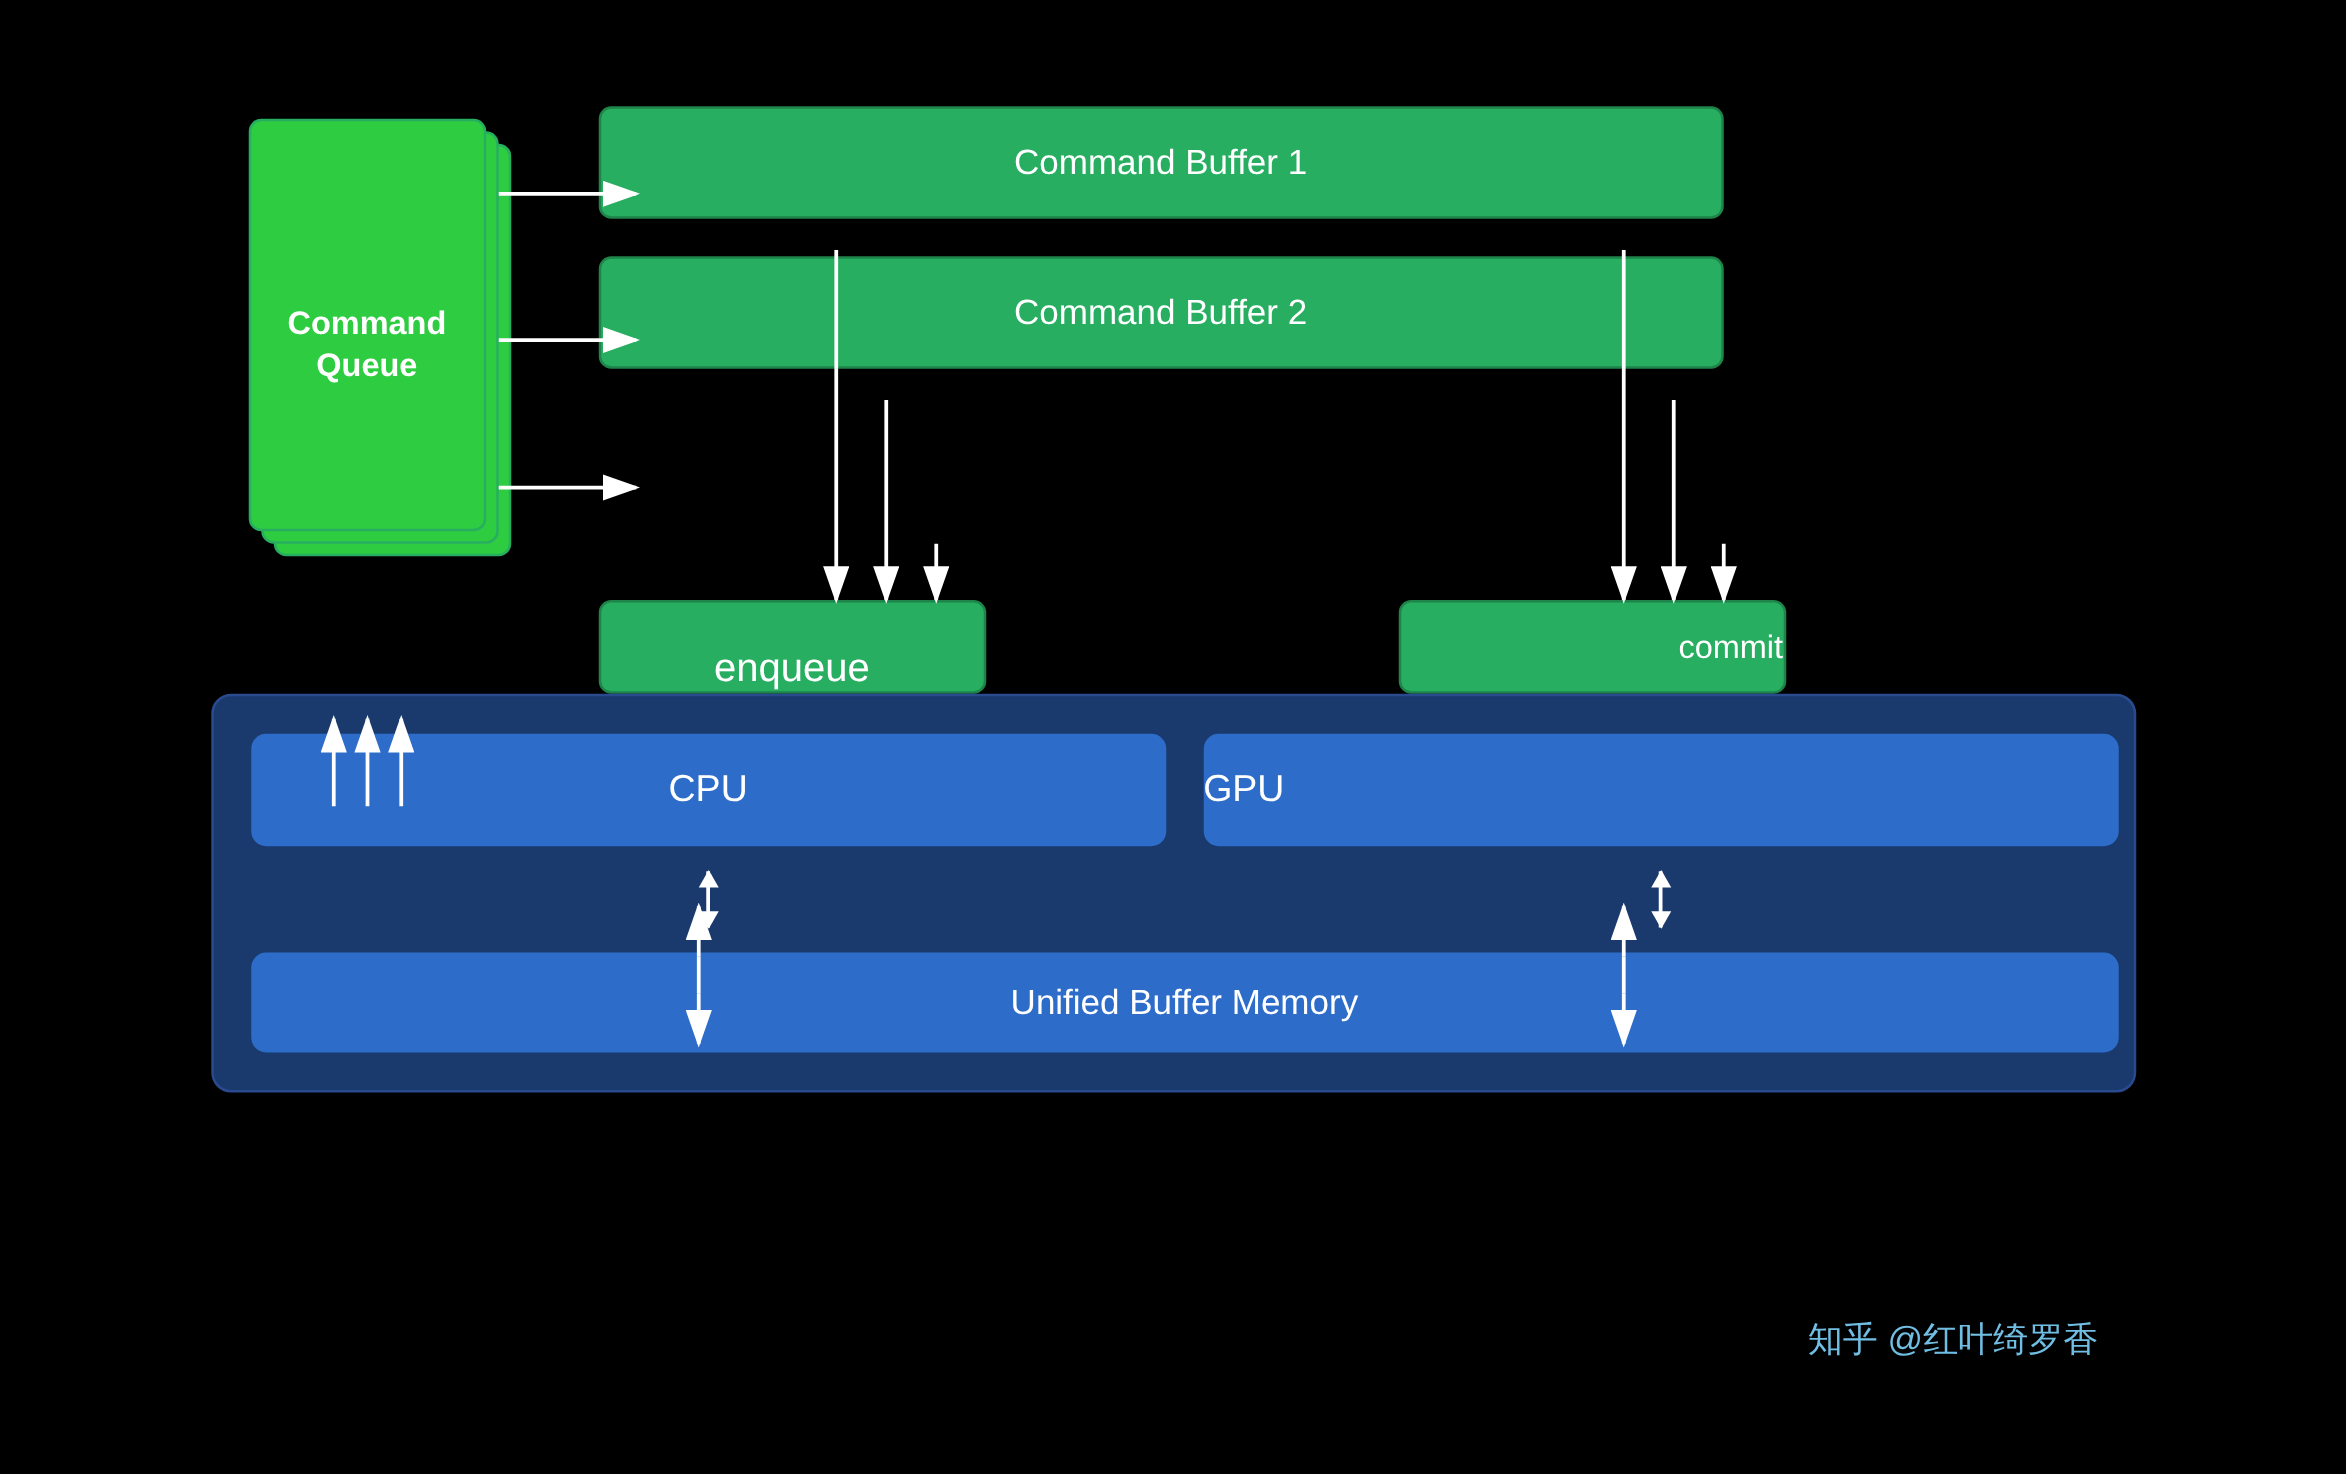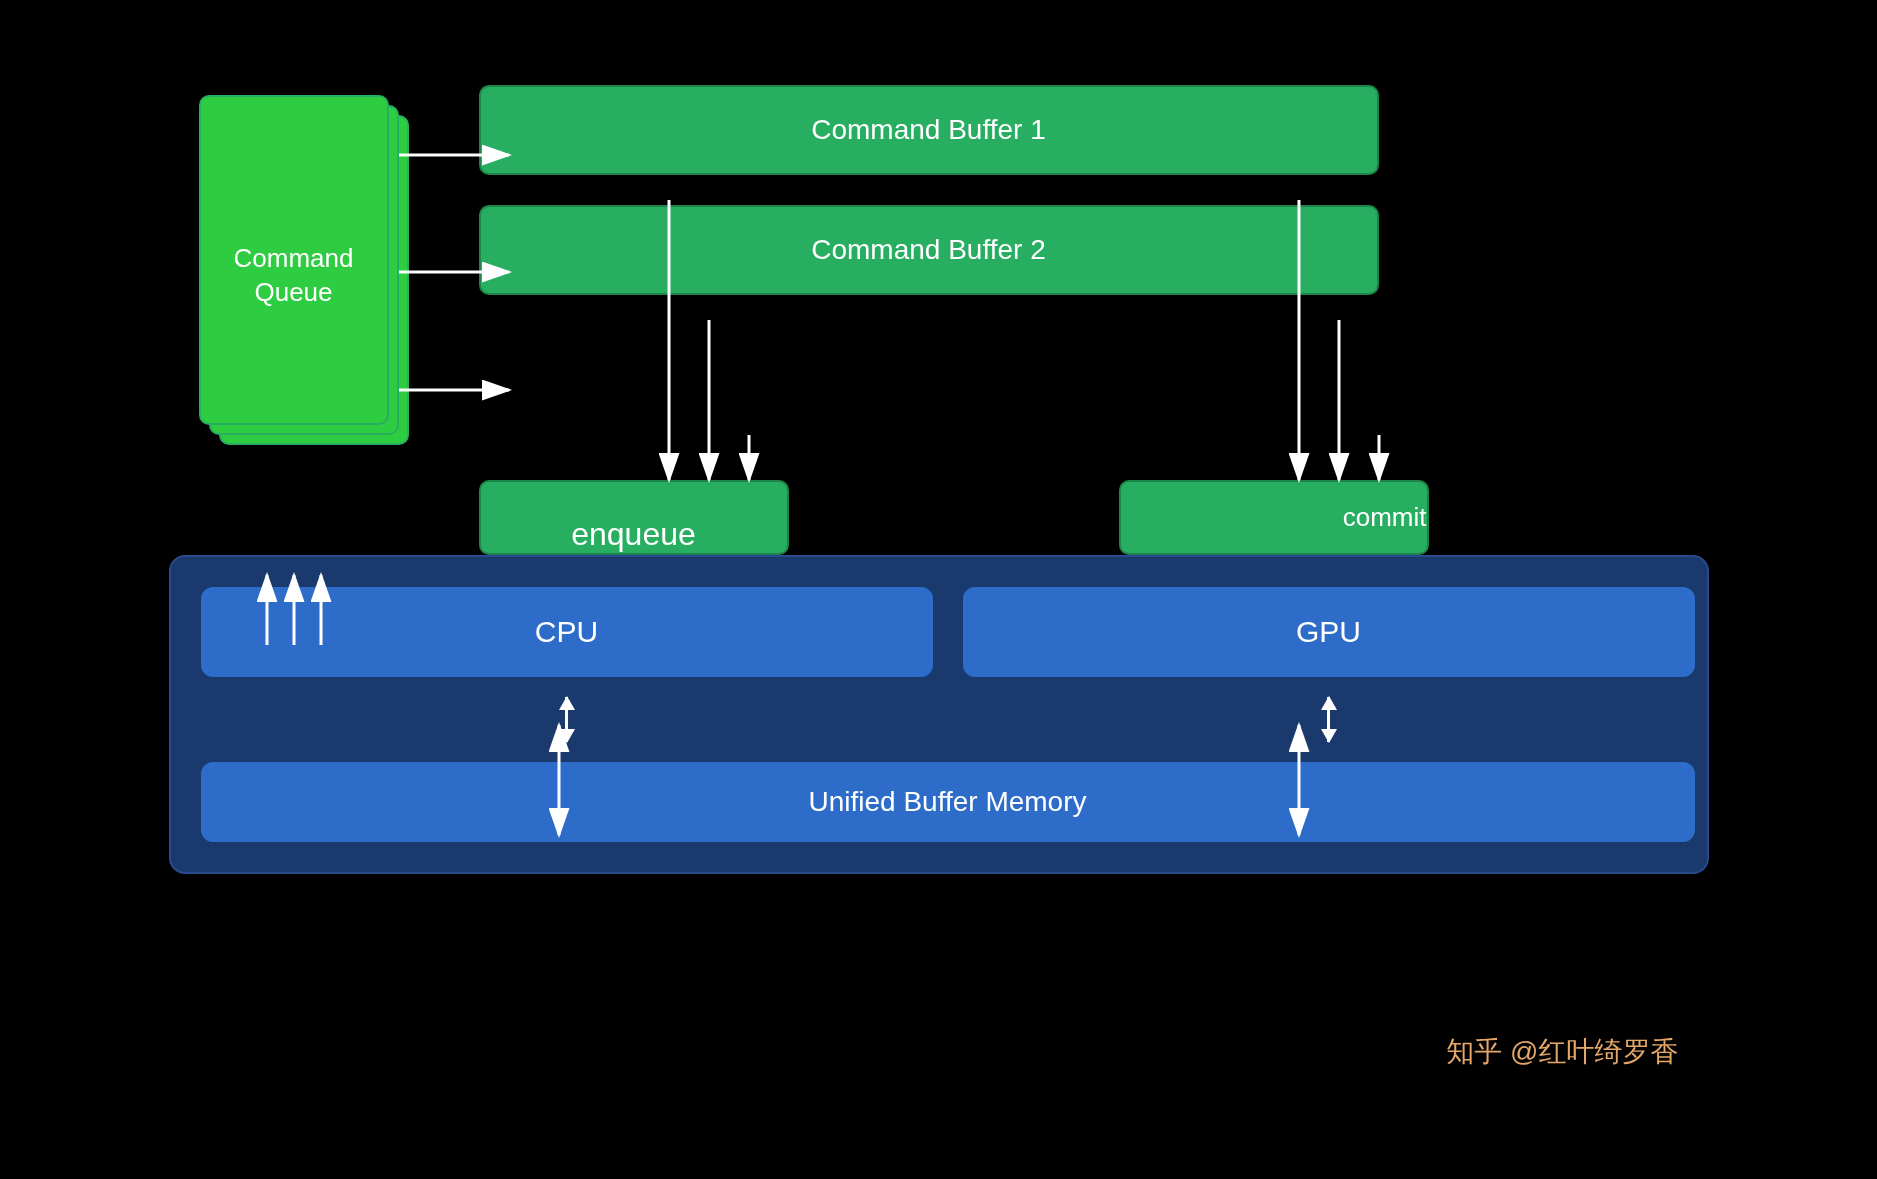--- a/index.html
+++ b/index.html
@@ -49,21 +49,21 @@
       top: 0; left: 0;
       display: flex;
       align-items: center;
       justify-content: center;
       z-index: 3;
     }
 
     .cq-label {
       color: white;
       font-size: 26px;
-      font-weight: 400;
+      font-weight: 700;
       text-align: center;
       line-height: 1.3;
       margin-top: 32px;
     }
 
     
     .buffers-section {
       position: absolute;
       left: 340px;
       top: 20px;
@@ -156,21 +156,21 @@
       font-weight: 400;
     }
 
     .gpu-box {
       flex: 1;
       height: 90px;
       background: #2d6dc9;
       border-radius: 12px;
       display: flex;
       align-items: center;
-      justify-content: center;
+      justify-content: flex-start;
       color: white;
       font-size: 30px;
       font-weight: 400;
     }
 
     
     .bidir-arrows-row {
       display: flex;
       flex-direction: row;
       gap: 30px;
@@ -227,23 +227,23 @@
       align-items: center;
       justify-content: center;
       color: white;
       font-size: 28px;
       font-weight: 400;
     }
 
     
     .watermark {
       position: absolute;
-      bottom: 44px;
+      bottom: 24px;
       right: 60px;
-      color: #fdba74;
+      color: #7dd3fc;
       font-size: 28px;
       font-weight: 400;
       opacity: 0.9;
     }
 
     
     .svg-overlay {
       position: absolute;
       top: 0;
       left: 0;

